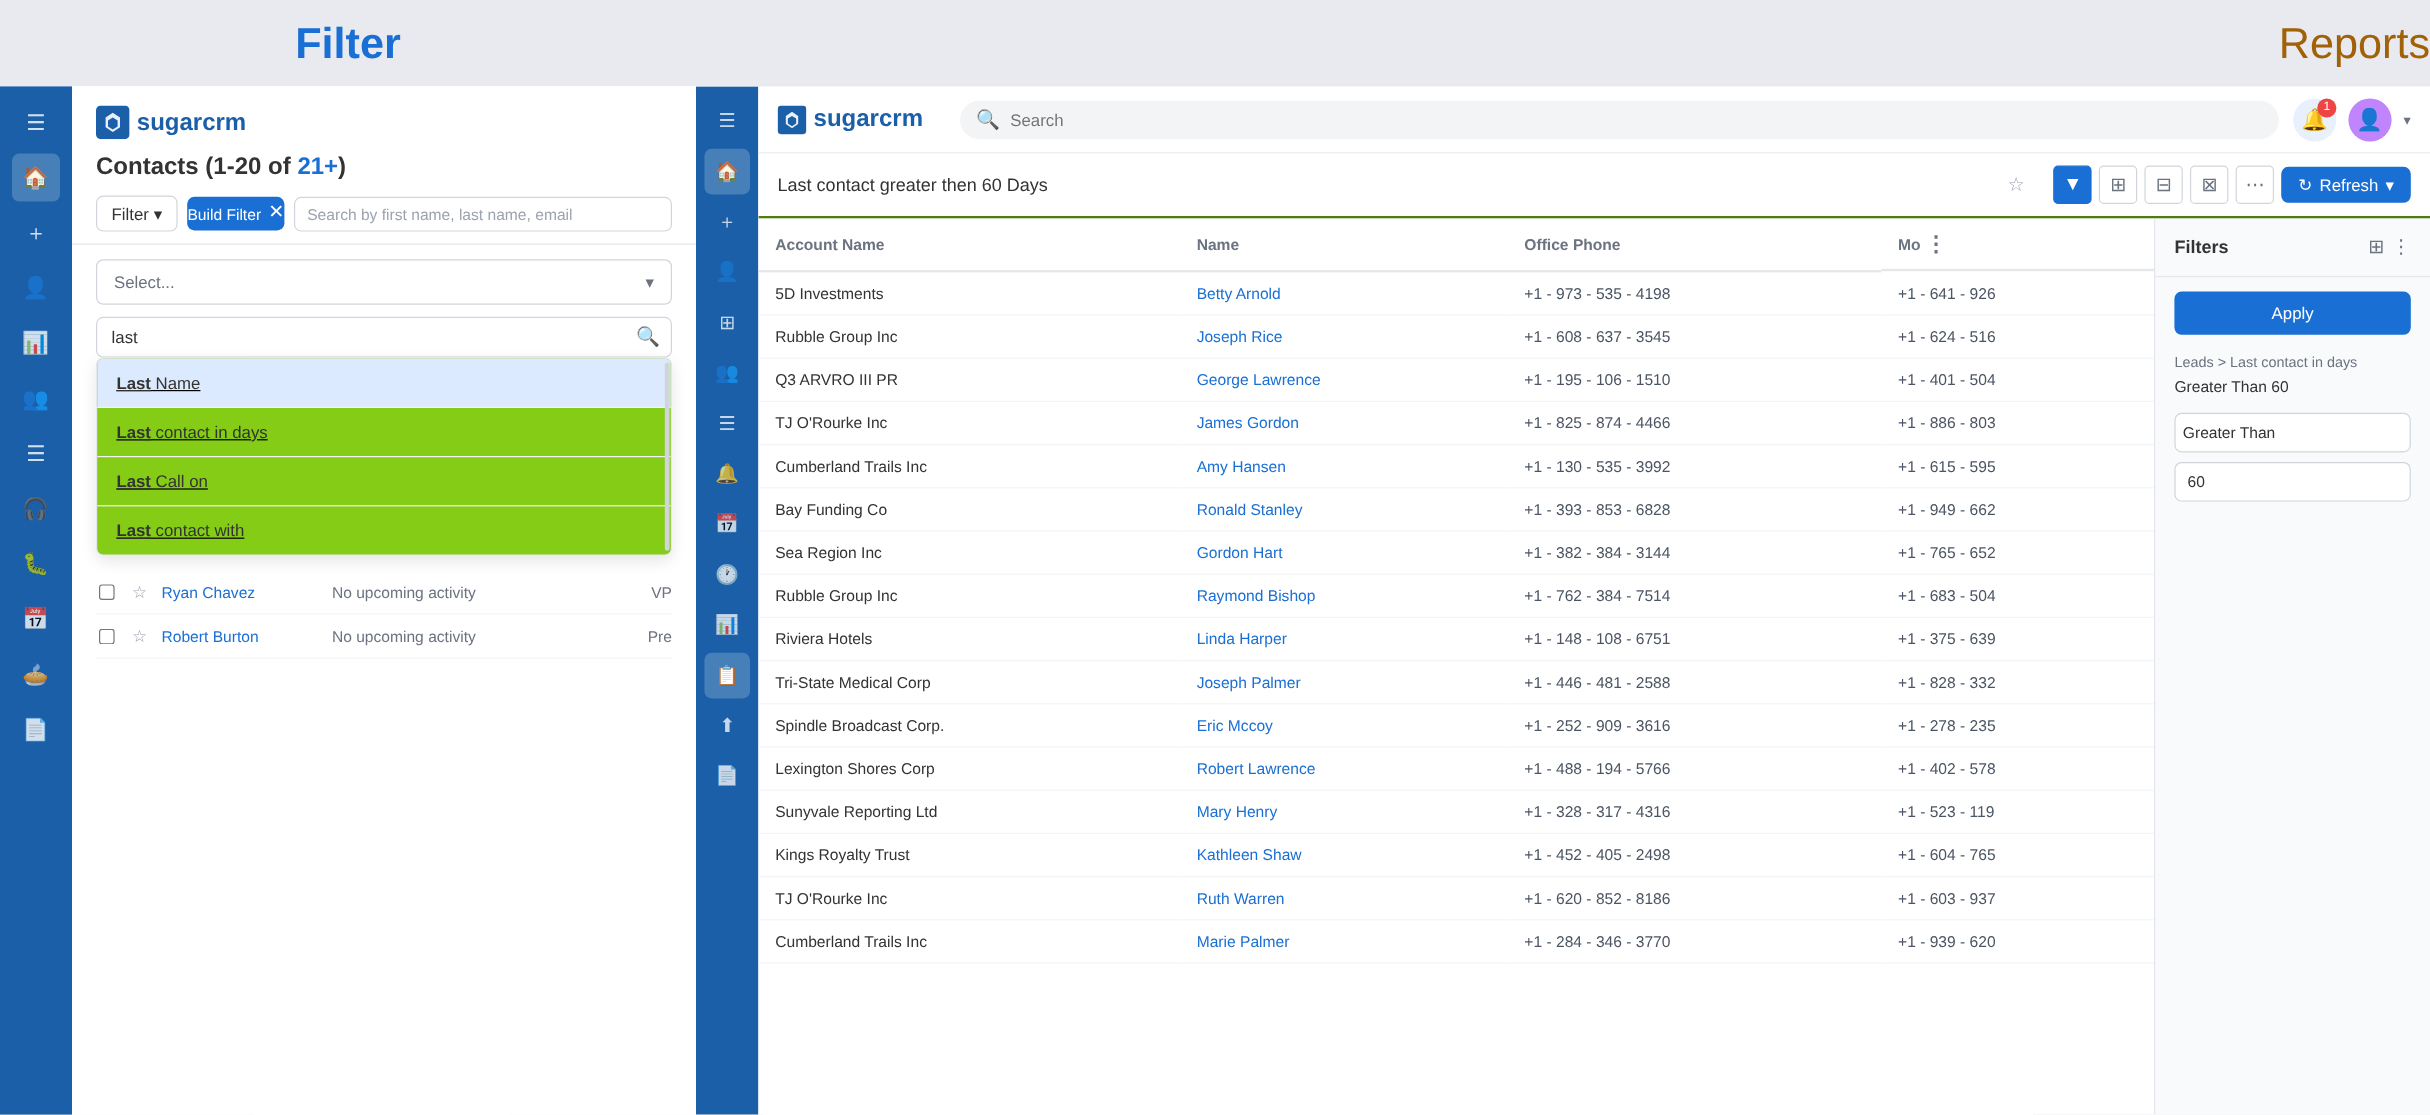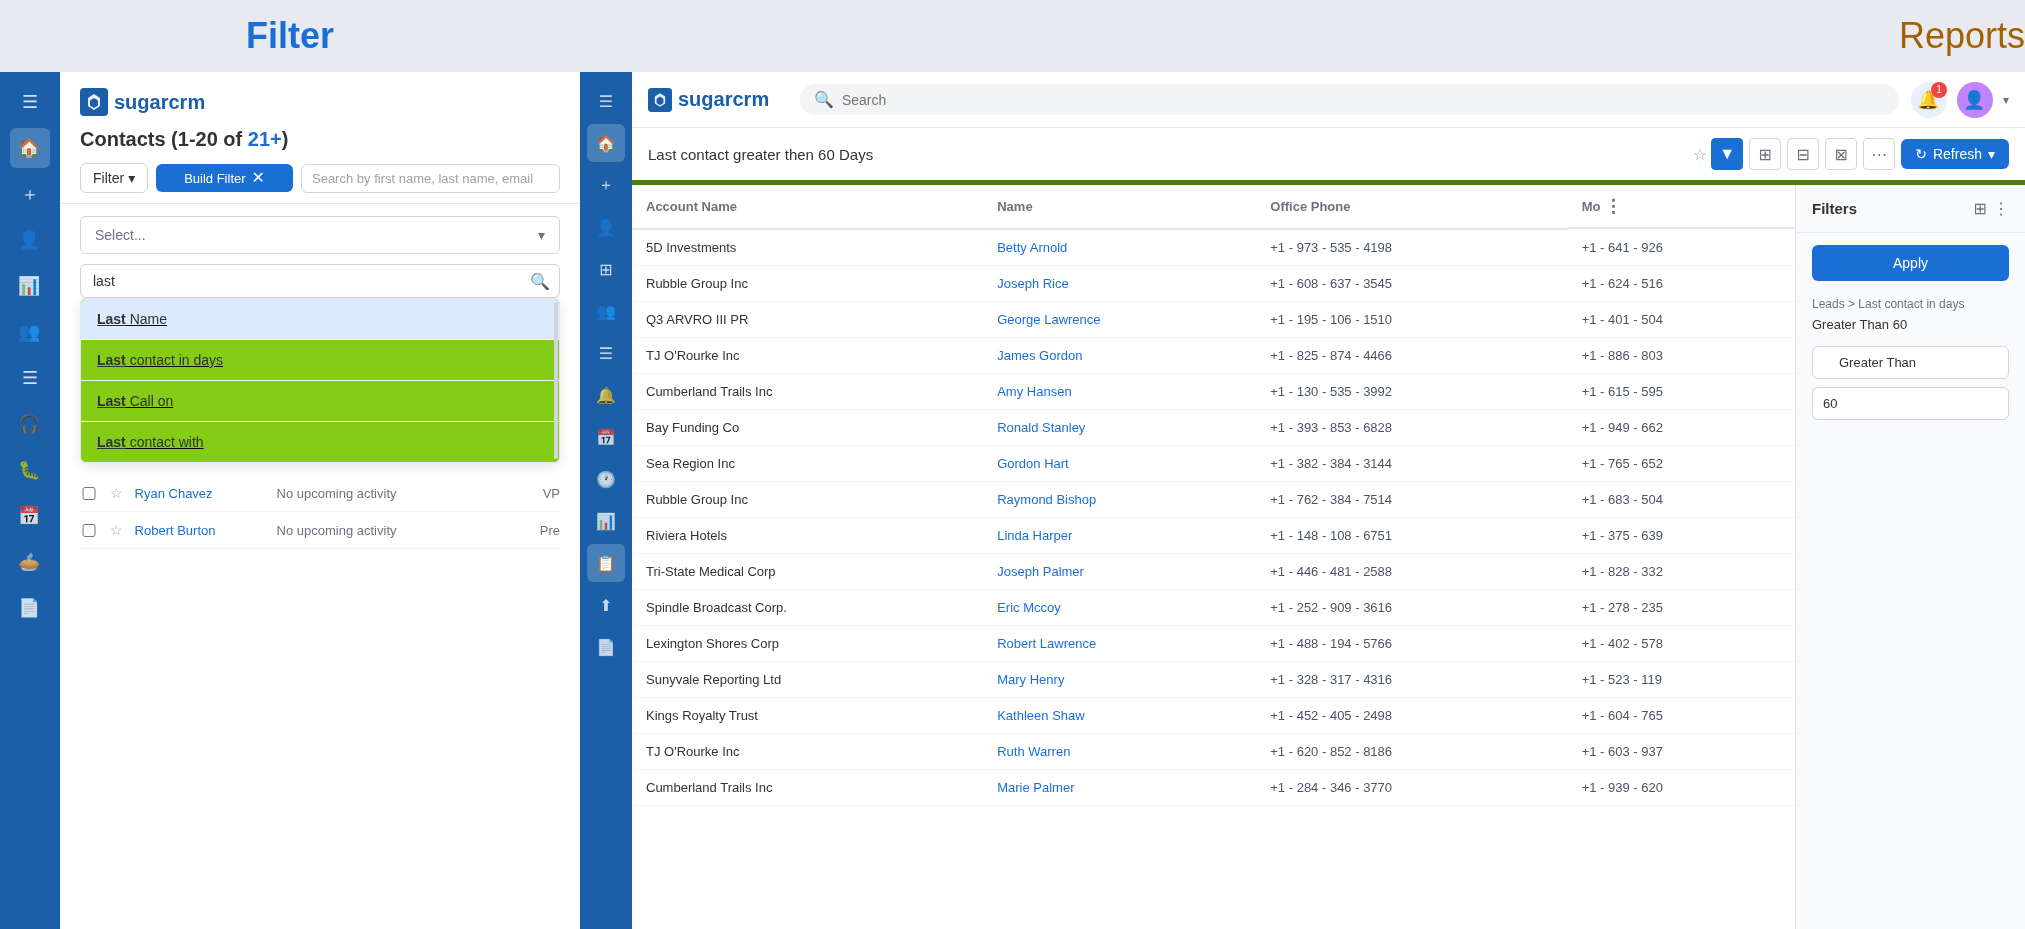--- a/index.html
+++ b/index.html
@@ -125,21 +125,21 @@
       cursor: pointer;
       font-size: 14px;
       color: #333;
     }
     .build-filter-badge {
       display: flex;
       align-items: center;
       gap: 6px;
       background: #1a6fd4;
       color: #fff;
-      padding: 6px 28px;
+      padding: 6px 0;
       border-radius: 6px;
       font-size: 13px;
       font-weight: 500;
     }
     .build-filter-badge .x-btn {
       cursor: pointer;
       font-size: 16px;
       line-height: 1;
     }
     .search-placeholder-text {
@@ -372,23 +372,23 @@
       color: #6b7280;
       font-size: 12px;
       cursor: pointer;
     }
 
     
     .report-header {
       display: flex;
       align-items: center;
       padding: 10px 16px;
-      border-bottom: 5px solid #4d7c0f;
-      background: #fff;
-      gap: 4px;
+      border-bottom: 2px solid #4d7c0f;
+      background: #fff;
+      gap: 24px;
     }
     .report-title {
       font-size: 15px;
       font-weight: 500;
       color: #333;
       flex: 1;
     }
     .star-fav {
       color: #9ca3af;
       font-size: 16px;
@@ -507,21 +507,21 @@
     }
     .filter-rule-value {
       padding: 2px 16px 10px;
       font-size: 13px;
       color: #333;
       font-weight: 500;
     }
     .filter-select {
       margin: 4px 16px 8px;
       width: calc(100% - 32px);
-      padding: 8px 26px;
+      padding: 8px 6px;
       border: 1px solid #d1d5db;
       border-radius: 6px;
       font-size: 13px;
       color: #333;
       background: #fff;
       appearance: none;
       cursor: pointer;
     }
     .filter-input {
       margin: 0 16px 8px;

